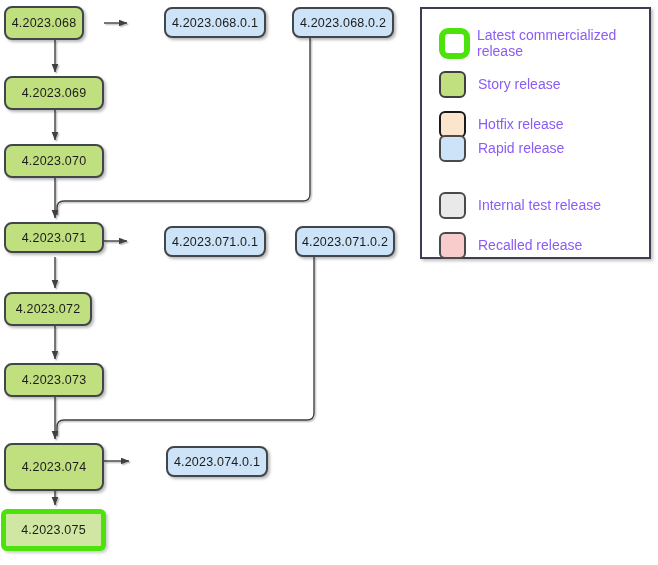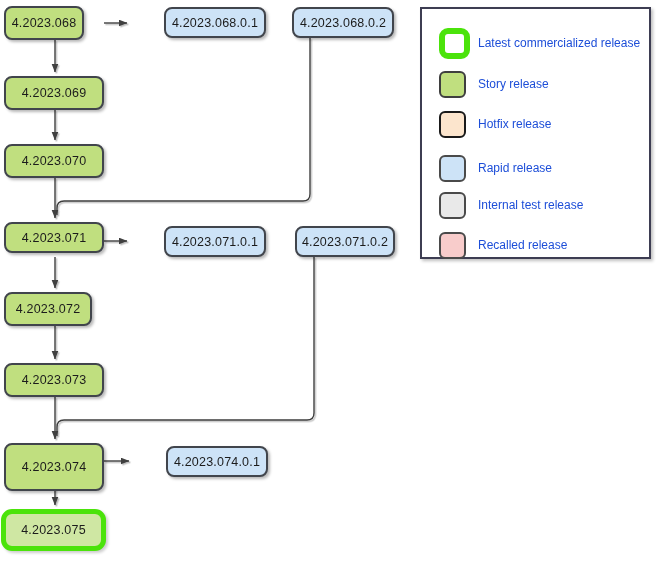--- a/index.html
+++ b/index.html
@@ -12,41 +12,41 @@
     position:absolute; z-index:2; box-sizing:border-box;
     display:flex; align-items:center; justify-content:center;
     font-size:12.5px; color:#1c1c1c; letter-spacing:0.2px;
     border:2px solid #41454c; border-radius:8px;
     box-shadow:2px 2px 3px rgba(0,0,0,0.28);
     white-space:nowrap;
   }
   .node.story { background:#c0df7f; }
   .node.rapid { background:#cde3f7;margin-left:33px; }
   .node.latest {
-    background:#cfe7a3; border:5px solid #4be30b; border-radius:11px;
+    background:#cfe7a3; border:5px solid #4be30b; border-radius:6px;
     box-shadow:2px 2px 3px rgba(0,0,0,0.2);
   }
   .legend {
     position:absolute; left:420px; top:7px; width:231px; height:252px;
     z-index:2; box-sizing:border-box; background:#ffffff;
     border:2px solid #3d3d52; box-shadow:2px 2px 3px rgba(0,0,0,0.25);
   }
   .lrow {
     position:absolute; left:17px; height:30px;
     display:flex; align-items:center;
   }
   .swcol { width:32px; display:flex; align-items:center; justify-content:flex-start; }
   .swatch { box-sizing:border-box; }
   .sw-latest { width:31px; height:31px; background:#ffffff; border:6px solid #4be30b; border-radius:9px; }
   .sw-story    { width:27px; height:27px; background:#c0df7f; border:2px solid #3f3f3f; border-radius:6px; }
   .sw-hotfix   { width:27px; height:27px; background:#fce5cd; border:2px solid #1a1a1a; border-radius:6px; }
   .sw-rapid    { width:27px; height:27px; background:#cde3f7; border:2px solid #4a4a4a; border-radius:6px; }
   .sw-internal { width:27px; height:27px; background:#e9e9e9; border:2px solid #4a4a4a; border-radius:6px; }
   .sw-recalled { width:27px; height:27px; background:#f8cccb; border:2px solid #4a4a4a; border-radius:6px; }
-  .llabel { margin-left:7px; font-size:12px; color:#1d4ed8; }
+  .llabel { margin-left:7px; font-size:14px; color:#8b5cf6; }
 </style>
 </head>
 <body>
 
 <div class="canvas">
 
   <svg class="wires" width="658" height="565" viewBox="0 0 658 565">
     <defs>
       <marker id="arw" markerWidth="10" markerHeight="8" refX="8.5" refY="3.5" orient="auto" markerUnits="userSpaceOnUse">
         <path d="M0,0 L9,3.5 L0,7 Z" fill="#3f3f3f"></path>
@@ -104,21 +104,21 @@
           <span class="swatch sw-hotfix"></span>
         </span>
       <span class="llabel">Hotfix release</span>
     </div>
     <div class="lrow" style="top:60px">
       <span class="swcol">
           <span class="swatch sw-story"></span>
         </span>
       <span class="llabel">Story release</span>
     </div>
-    <div class="lrow" style="top:144px">
+    <div class="lrow" style="top:124px">
       <span class="swcol">
           <span class="swatch sw-rapid"></span>
         </span>
       <span class="llabel">Rapid release</span>
     </div>
     <div class="lrow" style="top:181px">
       <span class="swcol">
           <span class="swatch sw-internal"></span>
         </span>
       <span class="llabel">Internal test release</span>

